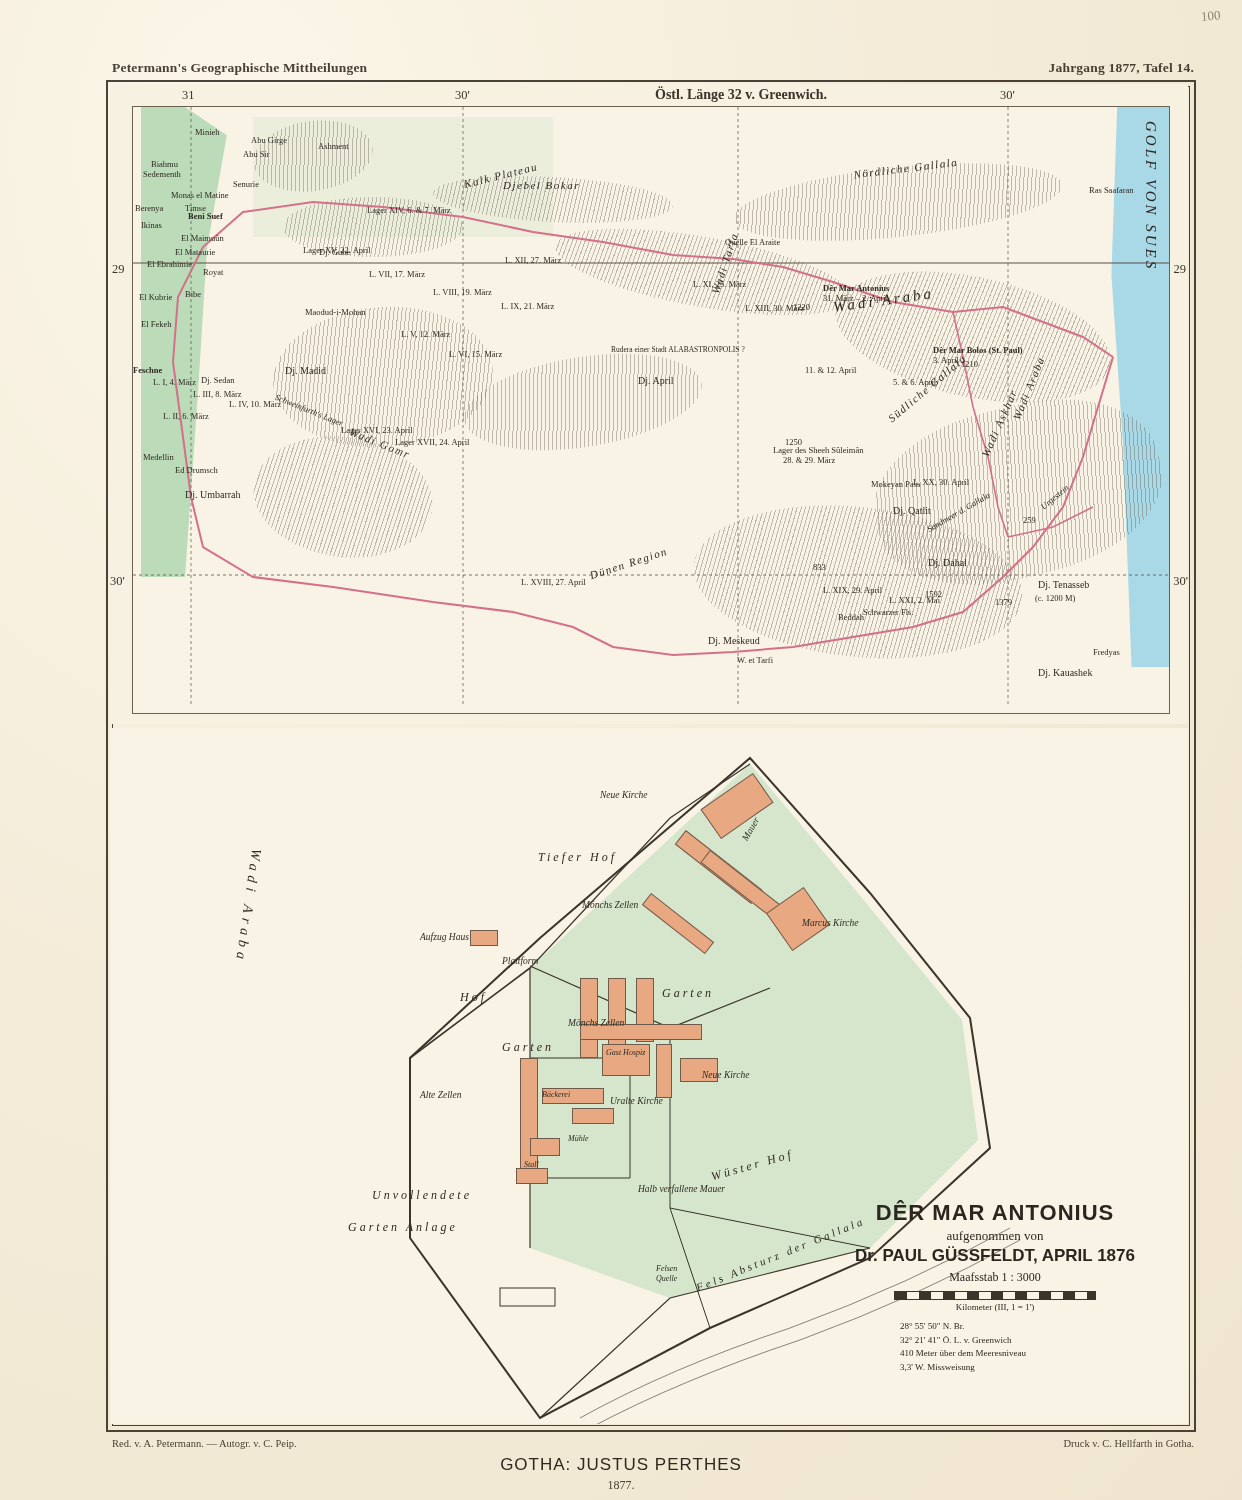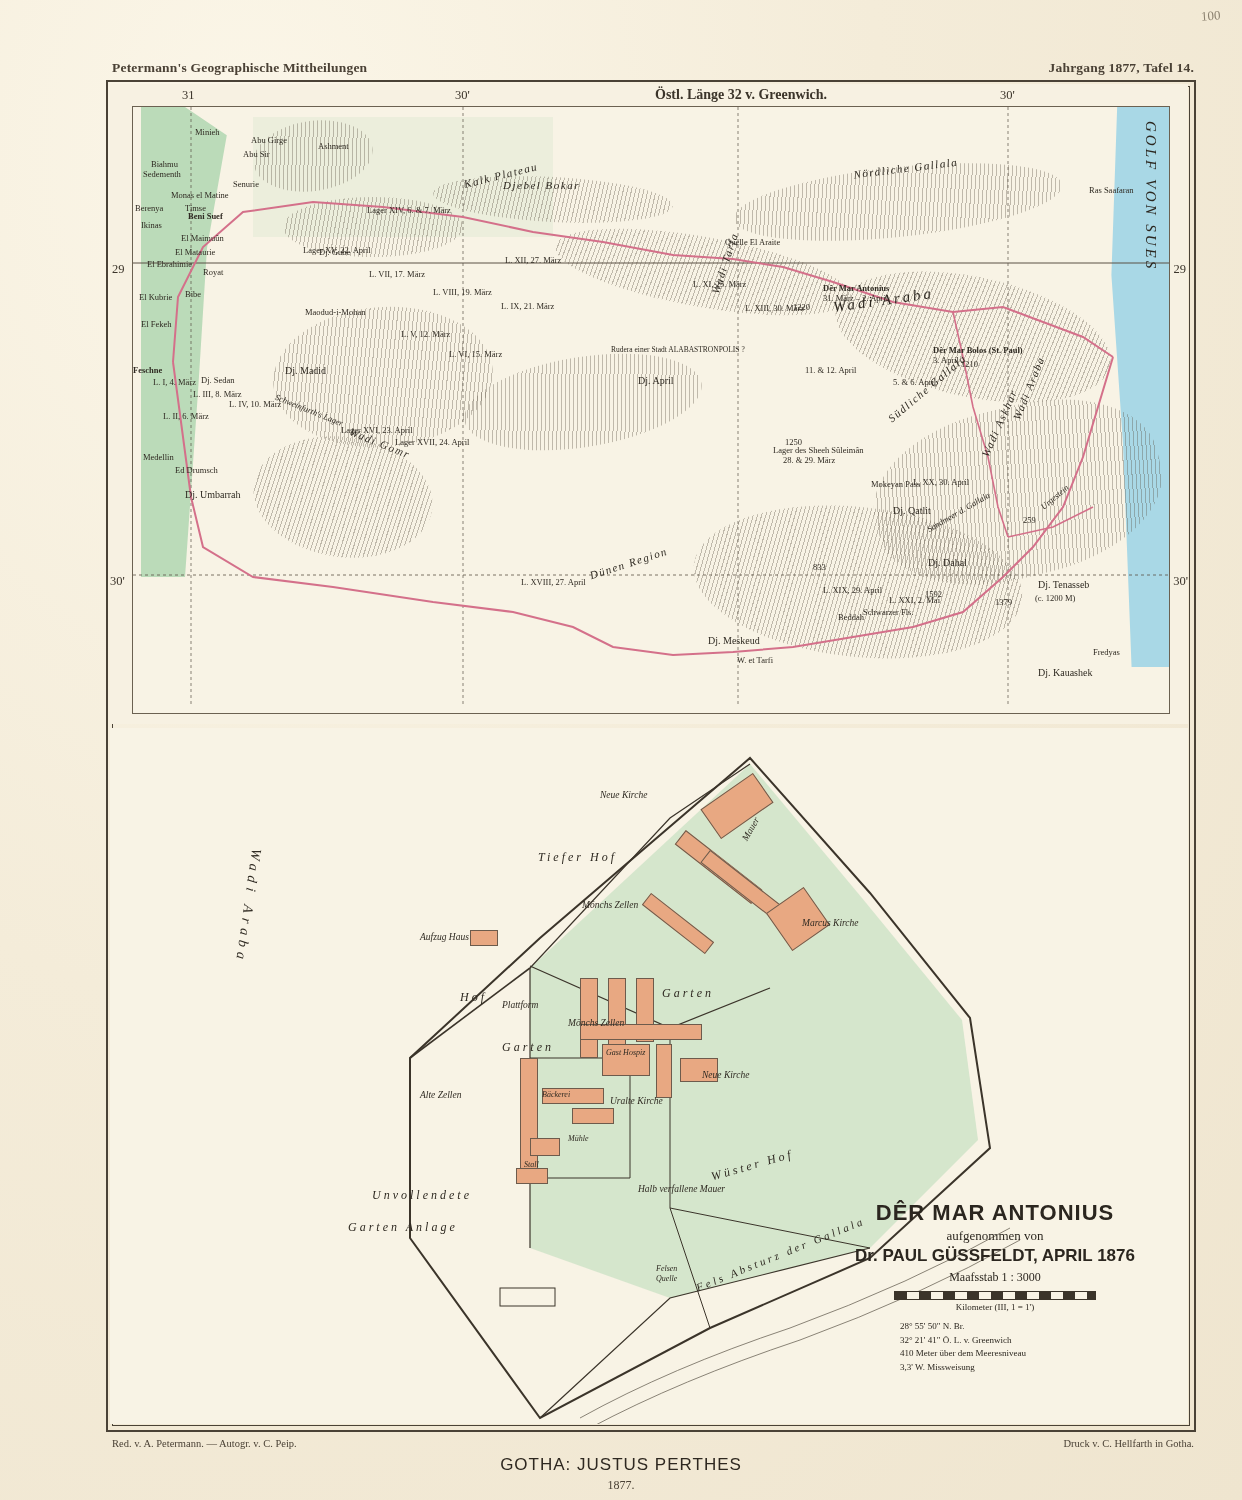--- a/index.html
+++ b/index.html
@@ -323,21 +323,21 @@
     <div class="bld" style="left:462px;top:380px;width:40px;height:14px;"></div>
     <div class="bld" style="left:420px;top:410px;width:28px;height:16px;"></div>
     <div class="bld" style="left:406px;top:440px;width:30px;height:14px;"></div>
 
     <div class="plabel" style="left:490px;top:62px;">Neue Kirche</div>
     <div class="plabel sp" style="left:428px;top:122px;">Tiefer Hof</div>
     <div class="plabel" style="left:628px;top:96px;transform:rotate(-60deg);">Mauer</div>
     <div class="plabel" style="left:472px;top:172px;">Mönchs Zellen</div>
     <div class="plabel" style="left:692px;top:190px;">Marcus Kirche</div>
     <div class="plabel" style="left:310px;top:204px;">Aufzug Haus</div>
-    <div class="plabel" style="left:392px;top:228px;margin-top:44px;">Plattform</div>
+    <div class="plabel" style="left:392px;top:228px;">Plattform</div>
     <div class="plabel sp" style="left:350px;top:262px;">Hof</div>
     <div class="plabel sp" style="left:552px;top:258px;">Garten</div>
     <div class="plabel sp" style="left:392px;top:312px;">Garten</div>
     <div class="plabel" style="left:458px;top:290px;">Mönchs Zellen</div>
     <div class="plabel sm" style="left:496px;top:320px;">Gast Hospiz</div>
     <div class="plabel" style="left:310px;top:362px;">Alte Zellen</div>
     <div class="plabel sm" style="left:432px;top:362px;">Bäckerei</div>
     <div class="plabel" style="left:592px;top:342px;">Neue Kirche</div>
     <div class="plabel" style="left:500px;top:368px;">Uralte Kirche</div>
     <div class="plabel sm" style="left:424px;top:406px;margin-left:34px;">Mühle</div>

